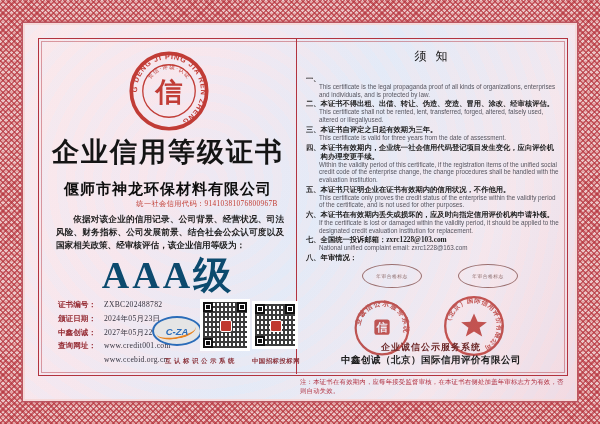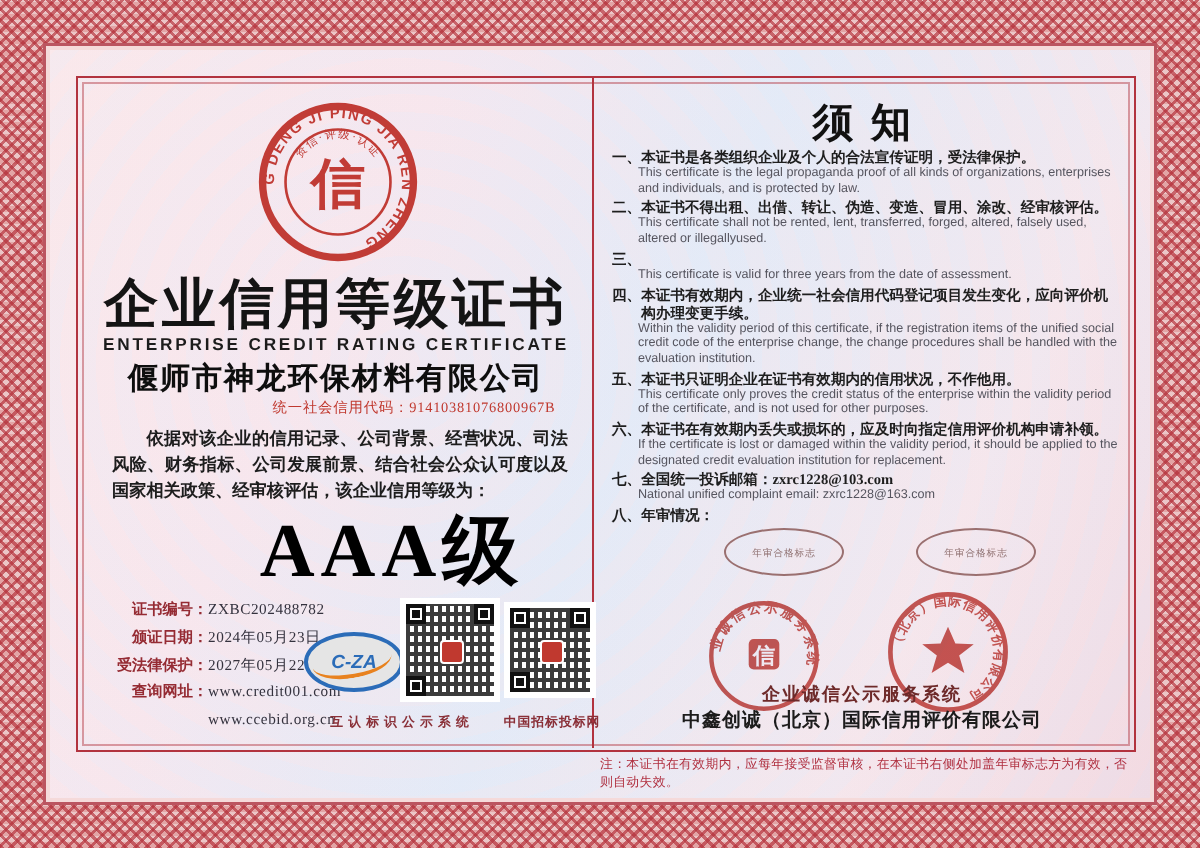--- a/index.html
+++ b/index.html
@@ -27,24 +27,24 @@
 
   
   .seal{left:128px;top:50px;width:82px;height:82px;}
   .title{left:40px;top:134px;width:256px;font-size:27px;font-weight:bold;color:#141414;letter-spacing:2px;}
   .subtitle{left:40px;top:167px;width:256px;font-size:8.6px;font-weight:bold;color:#1c1c1c;letter-spacing:1.4px;
             font-family:"Liberation Sans","DejaVu Sans",sans-serif;}
   .company{left:40px;top:180px;width:256px;font-size:15px;font-weight:bold;color:#0e0e0e;letter-spacing:1px;}
   .code{left:40px;top:199px;width:256px;font-size:7.2px;color:#c0392f;letter-spacing:.4px;padding-left:39px;}
   .bodytext{left:56px;top:213px;width:228px;font-size:8.6px;line-height:1.52;color:#1d1d1d;
             text-indent:2em;text-align:justify;font-weight:bold;}
-  .rating{left:40px;top:250px;width:256px;font-size:38px;font-weight:bold;color:#000000;letter-spacing:3px;margin-left:28px;}
+  .rating{left:40px;top:250px;width:256px;font-size:38px;font-weight:bold;color:#0c4a6e;letter-spacing:3px;}
 
   .fields{left:58px;top:301px;width:150px;font-size:7.6px;line-height:1;}
-  .fld{display:flex;margin-bottom:6.2px;text-align:right;}
+  .fld{display:flex;margin-bottom:6.2px;}
   .flbl{color:#952b33;font-weight:bold;min-width:46px;}
   .fval{color:#34323e;letter-spacing:.3px;}
 
   .cza{left:152px;top:316px;width:46px;height:26px;border:2px solid #2b6cb8;border-radius:50%;
        background:#e5e5e5;display:flex;align-items:center;justify-content:center;}
   .cza b{color:#2b6cb8;font-style:italic;font-size:9.5px;font-family:"Liberation Sans",sans-serif;z-index:1;}
   .cza::after{content:"";position:absolute;left:2px;top:4px;width:40px;height:15px;
        border-bottom:2.5px solid #e8821e;border-radius:50%;transform:rotate(-10deg);}
 
   .qr{background:#fff;box-shadow:0 0 0 2px #fff;}
@@ -58,21 +58,21 @@
   .qr .tl{left:1px;top:1px;} .qr .tr{right:1px;top:1px;} .qr .bl{left:1px;bottom:1px;}
   .qr .logo{position:absolute;left:50%;top:50%;width:10px;height:10px;margin:-5px 0 0 -5px;
        background:#c0392f;border-radius:2px;border:1px solid #fff;}
   .qr1{left:202px;top:301px;width:46px;height:48px;}
   .qr2{left:254px;top:303px;width:42px;height:44px;}
   .cap{font-size:6.4px;font-weight:bold;color:#8a3038;letter-spacing:.5px;}
   .cap1{left:146px;top:357px;width:108px;}
   .cap2{left:250px;top:357px;width:52px;}
 
   
-  .ntitle{left:300px;top:48px;width:262px;font-size:20px;font-weight:bold;color:#111;letter-spacing:9px;text-indent:9px;}
+  .ntitle{left:300px;top:48px;width:262px;font-size:12px;font-weight:normal;color:#111;letter-spacing:9px;text-indent:9px;}
   .nlist{left:306px;top:74px;width:254px;}
   .ncn{display:flex;font-size:7.3px;line-height:9px;font-weight:bold;color:#1e1e1e;}
   .nnum{flex:none;}
   .nen{padding-left:13px;font-size:6.3px;line-height:7.7px;color:#56555f;
        font-family:"Liberation Sans","DejaVu Sans",sans-serif;margin-bottom:1px;}
   .oval{position:absolute;width:58px;height:22px;border:1px solid #9a7070;border-radius:50%;
        display:flex;align-items:center;justify-content:center;font-size:4.8px;color:#8d6e6e;letter-spacing:.5px;}
   .oval1{left:362px;top:264px;} .oval2{left:458px;top:264px;}
   .stamp{opacity:.84;mix-blend-mode:multiply;}
   .stamp1{left:348px;top:294px;width:68px;height:68px;}
@@ -100,37 +100,36 @@
     <text font-size="9" fill="#c13c36" letter-spacing="1" font-family="Liberation Sans,sans-serif" font-weight="bold">
       <textPath href="#ringPath" startOffset="25%" text-anchor="middle">XIN YONG DENG JI PING JIA REN ZHENG</textPath>
     </text>
     <text font-size="7" fill="#c13c36" letter-spacing="1">
       <textPath href="#topPath" startOffset="25%" text-anchor="middle">资信·评级·认证</textPath>
     </text>
     <text x="50" y="62" font-size="33" font-weight="bold" fill="#c13c36" text-anchor="middle">信</text>
   </svg>
 
   <div class="abs title ctr">企业信用等级证书</div>
-  <div class="abs subtitle ctr">ENTERPRISE CREDIT RATING CERTIFICATE</div>
   <div class="abs company ctr">偃师市神龙环保材料有限公司</div>
   <div class="abs code ctr">统一社会信用代码：91410381076800967B</div>
   <div class="abs bodytext">依据对该企业的信用记录、公司背景、经营状况、司法风险、财务指标、公司发展前景、结合社会公众认可度以及国家相关政策、经审核评估，该企业信用等级为：</div>
   <div class="abs rating ctr">AAA级</div>
 
   <div class="abs fields">
     <div class="fld">
       <span class="flbl">证书编号：</span>
       <span class="fval">ZXBC202488782</span>
       </div>
     <div class="fld">
       <span class="flbl">颁证日期：</span>
       <span class="fval">2024年05月23日</span>
       </div>
     <div class="fld">
-      <span class="flbl">受法律保护：</span>
+      <span class="flbl">中鑫创诚：</span>
       <span class="fval">2027年05月22日</span>
       </div>
     <div class="fld">
       <span class="flbl">查询网址：</span>
       <span class="fval">www.credit001.com</span>
       </div>
     <div class="fld">
       <span class="flbl"></span>
       <span class="fval">www.ccebid.org.cn</span>
       </div>
@@ -152,34 +151,34 @@
     <b class="logo"></b>
   </div>
   <div class="abs cap cap1 ctr">互 认 标 识 公 示 系 统</div>
   <div class="abs cap cap2 ctr">中国招标投标网</div>
 
   <div class="abs ntitle ctr">须知</div>
   <div class="abs nlist">
     <div class="nitem">
       <div class="ncn">
           <span class="nnum">一、</span>
-          <span>本证书是各类组织企业及个人的合法宣传证明，受法律保护。</span>
         </div>
       <div class="nen">This certificate is the legal propaganda proof of all kinds of organizations, enterprises and individuals, and is protected by law.</div>
       </div>
     <div class="nitem">
       <div class="ncn">
           <span class="nnum">二、</span>
           <span>本证书不得出租、出借、转让、伪造、变造、冒用、涂改、经审核评估。</span>
         </div>
       <div class="nen">This certificate shall not be rented, lent, transferred, forged, altered, falsely used, altered or illegallyused.</div>
       </div>
     <div class="nitem">
       <div class="ncn">
           <span class="nnum">三、</span>
+          <span>本证书自评定之日起有效期为三年。</span>
         </div>
       <div class="nen">This certificate is valid for three years from the date of assessment.</div>
       </div>
     <div class="nitem">
       <div class="ncn">
           <span class="nnum">四、</span>
           <span>本证书有效期内，企业统一社会信用代码登记项目发生变化，应向评价机构办理变更手续。</span>
         </div>
       <div class="nen">Within the validity period of this certificate, if the registration items of the unified social credit code of the enterprise change, the change procedures shall be handled with the evaluation institution.</div>
       </div>

